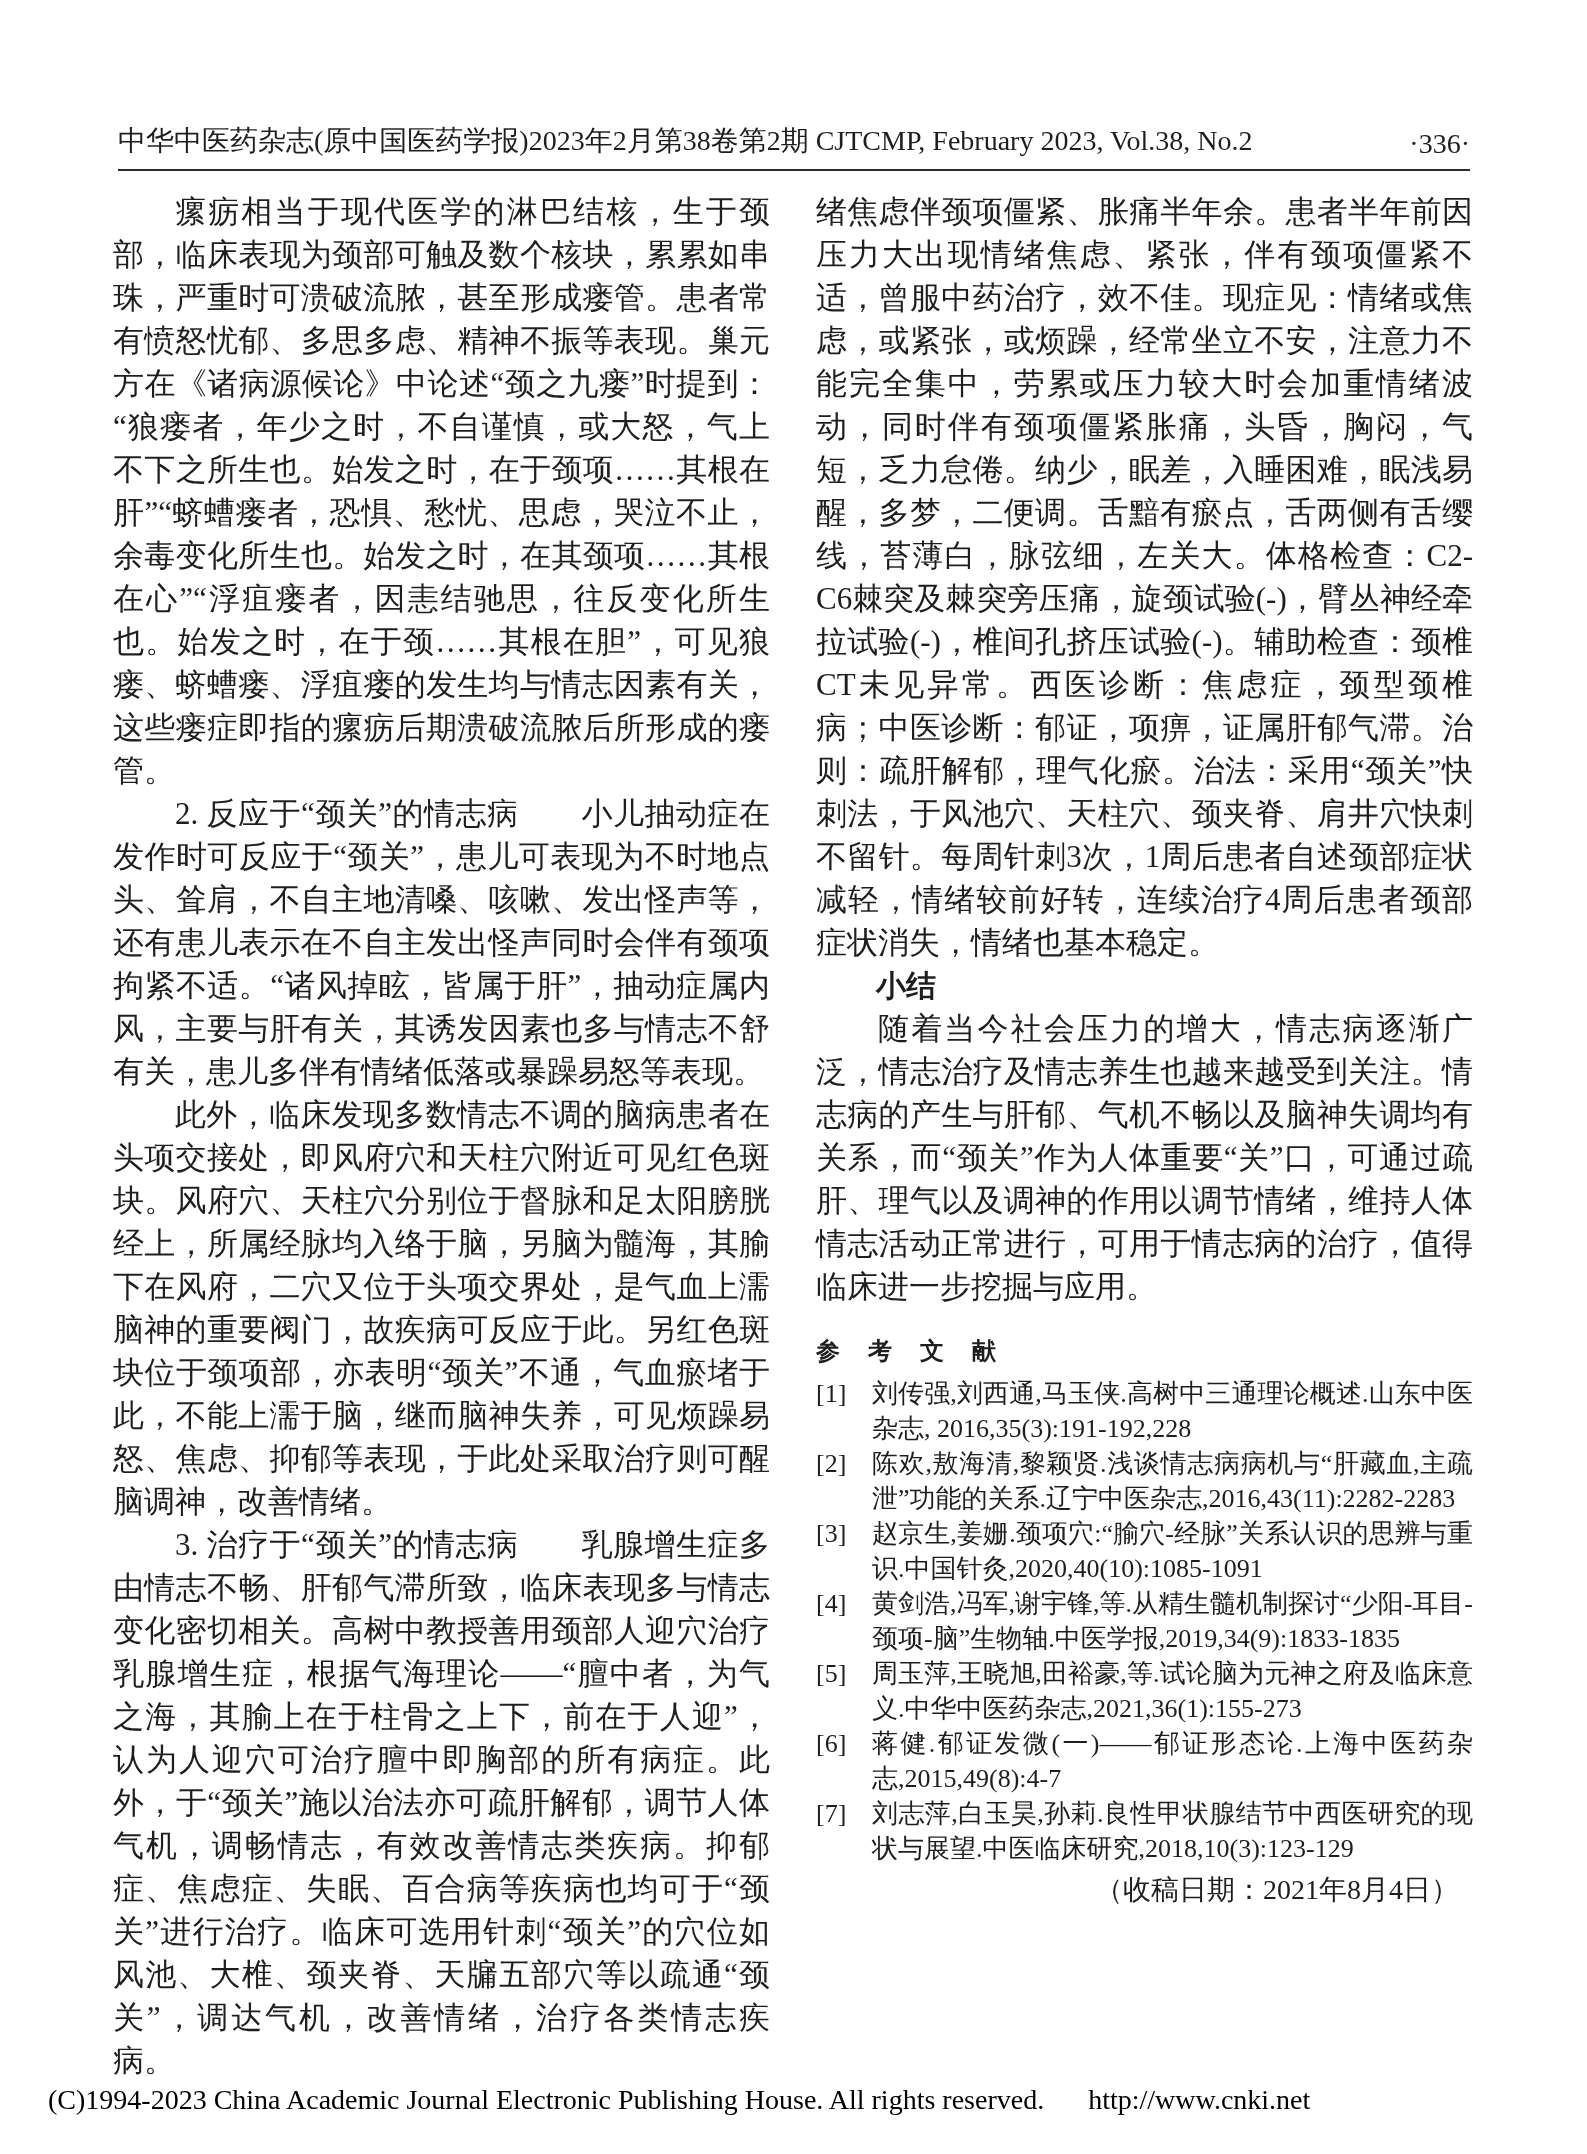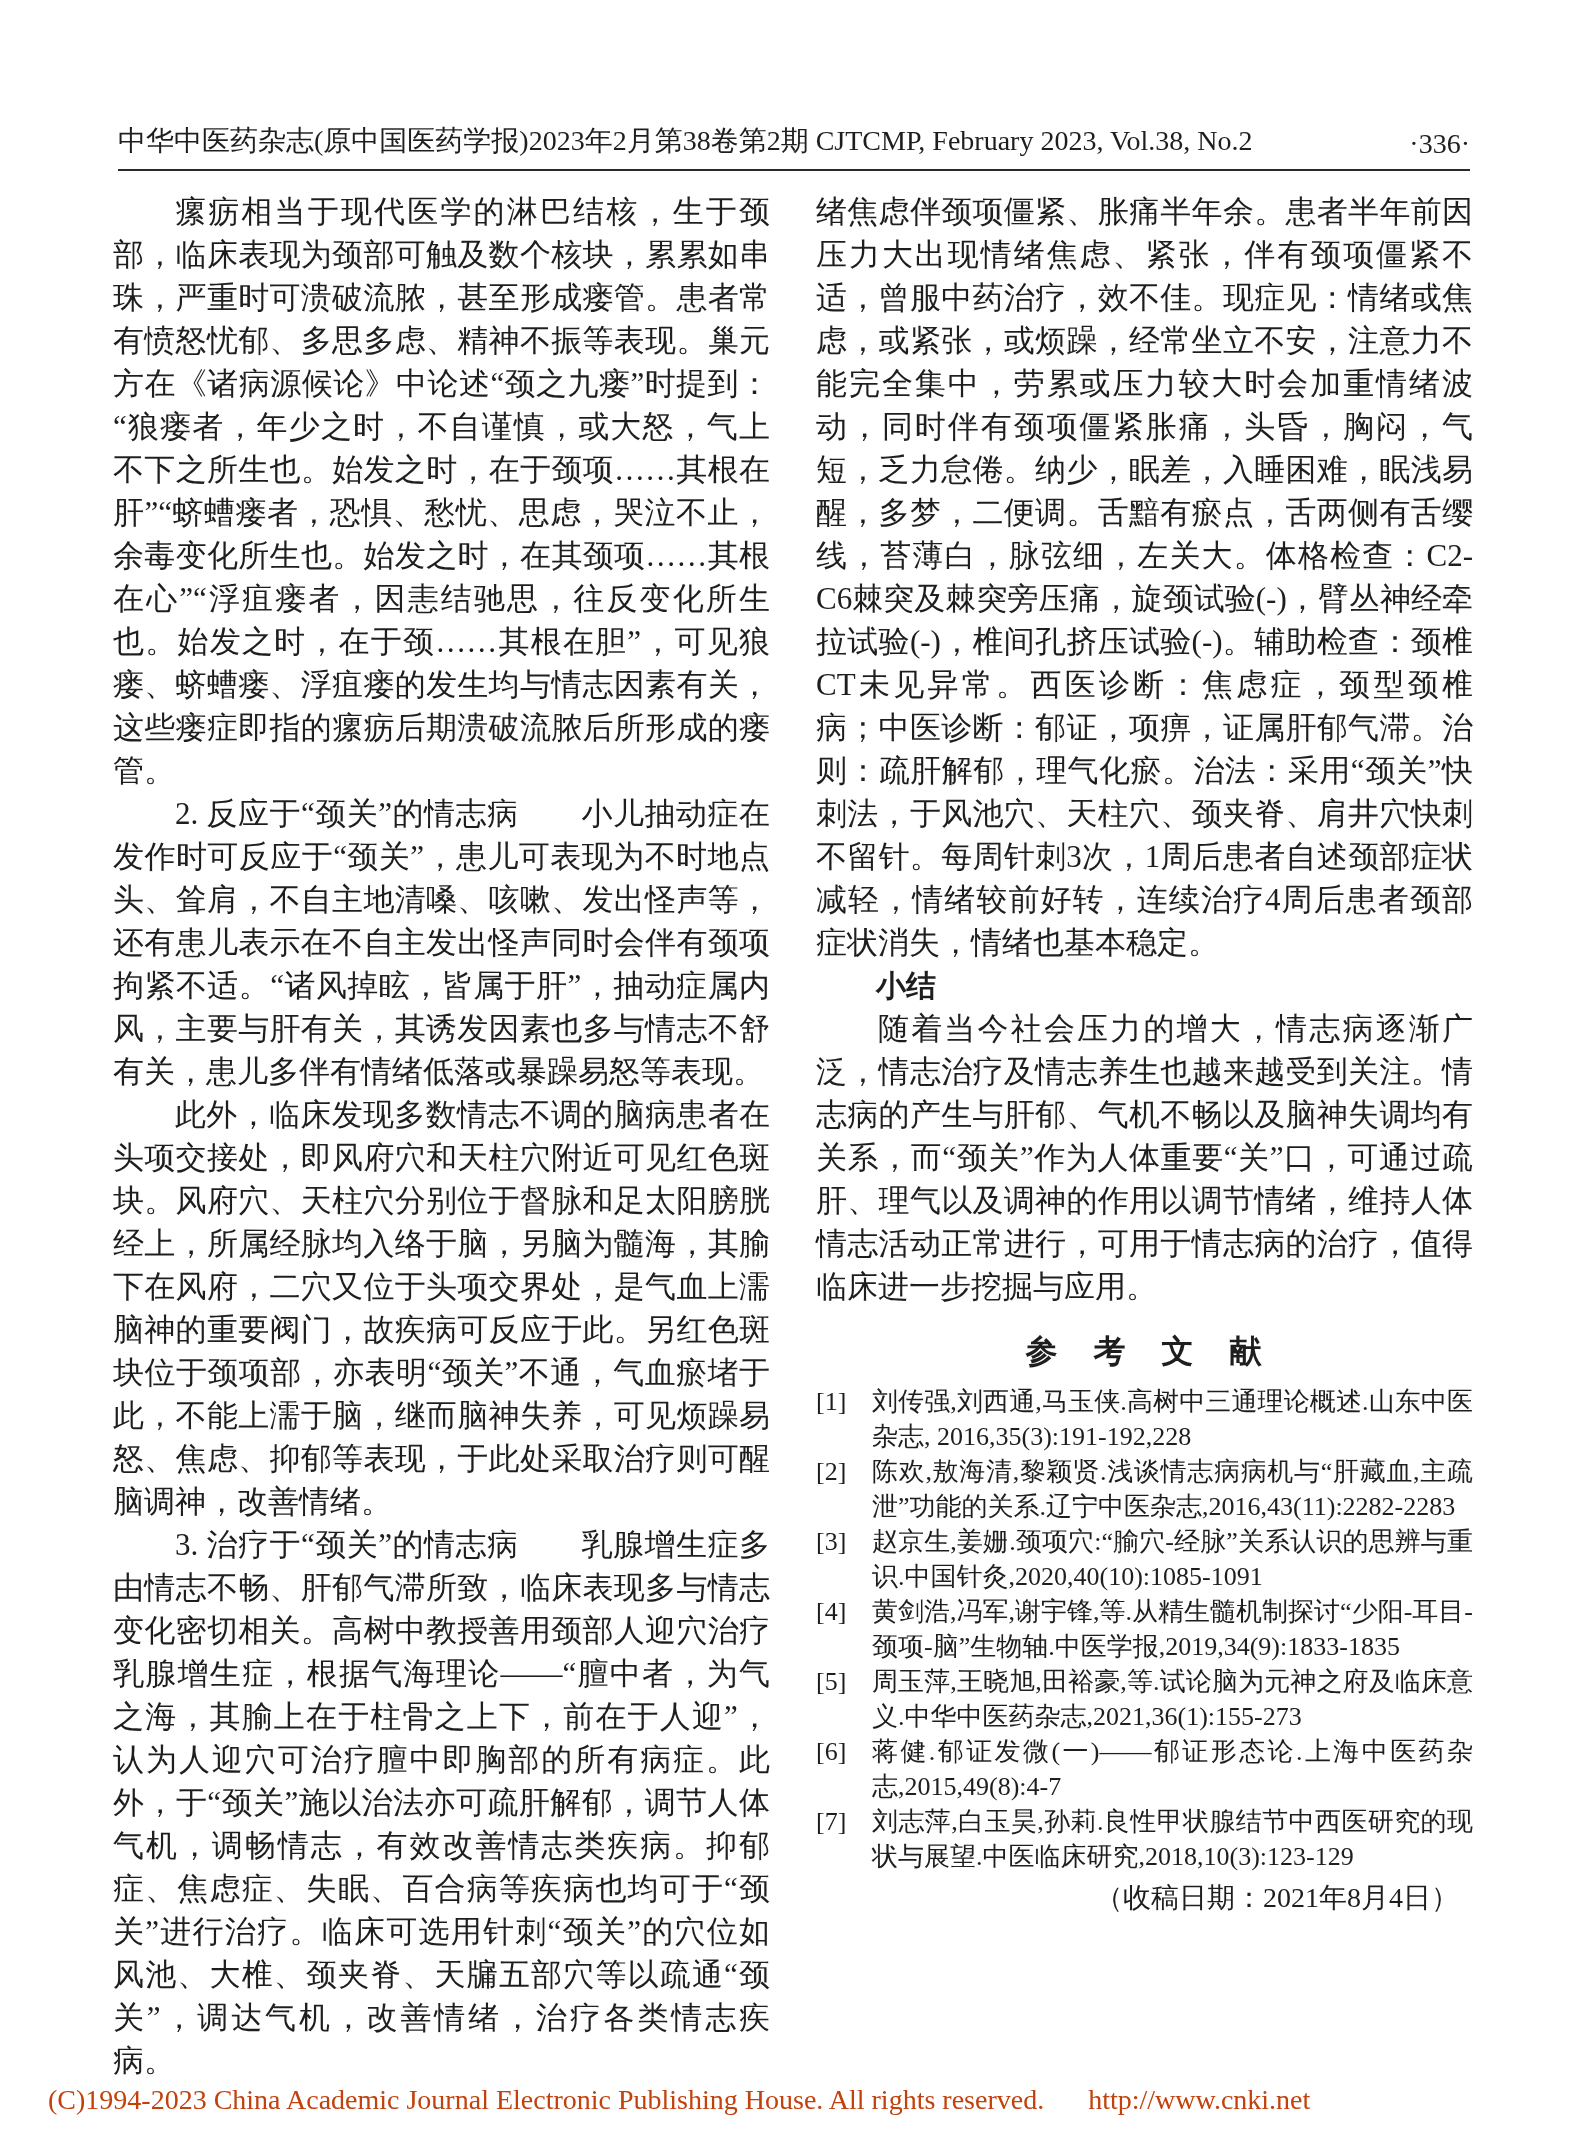--- a/index.html
+++ b/index.html
@@ -18,31 +18,31 @@
   .col{width:657px;font-size:31px;line-height:43px;text-align:justify;}
   .col p{margin:0;}
   p.indent{text-indent:2em;}
   p.h-run{
     text-indent:2em;font-weight:bold;
     font-family:Liberation Sans, sans-serif;
     font-size:30px;
   }
   sup{font-size:0.62em;line-height:0;vertical-align:super;}
   .ref-heading{
-    font-weight:bold;text-align:center;
+    font-weight:bold;text-align:left;
     font-family:"Liberation Sans","DejaVu Sans",sans-serif;
-    font-size:32px;line-height:34px;margin:26px 0 16px 0;letter-spacing:2px;
+    font-size:24px;line-height:34px;margin:26px 0 8px 0;letter-spacing:2px;
   }
   .ref{display:flex;font-size:26px;line-height:35px;}
   .ref-label{flex:0 0 56px;}
   .ref-text{flex:1;text-align:justify;}
   .received{text-align:right;font-size:28px;line-height:44px;padding-right:14px;margin-top:2px;}
   .footer{
     position:absolute;top:2084px;left:48px;width:1500px;
-    color:#c2410c;font-size:28px;display:flex;gap:44px;white-space:nowrap;
+    color:#000000;font-size:28px;display:flex;gap:44px;white-space:nowrap;
   }
 </style>
 </head>
 <body>
 
 <div class="page">
   <div class="header">
     <span>中华中医药杂志(原中国医药学报)2023年2月第38卷第2期  CJTCMP, February 2023, Vol.38, No.2</span>
     <span>·336·</span>
   </div>

